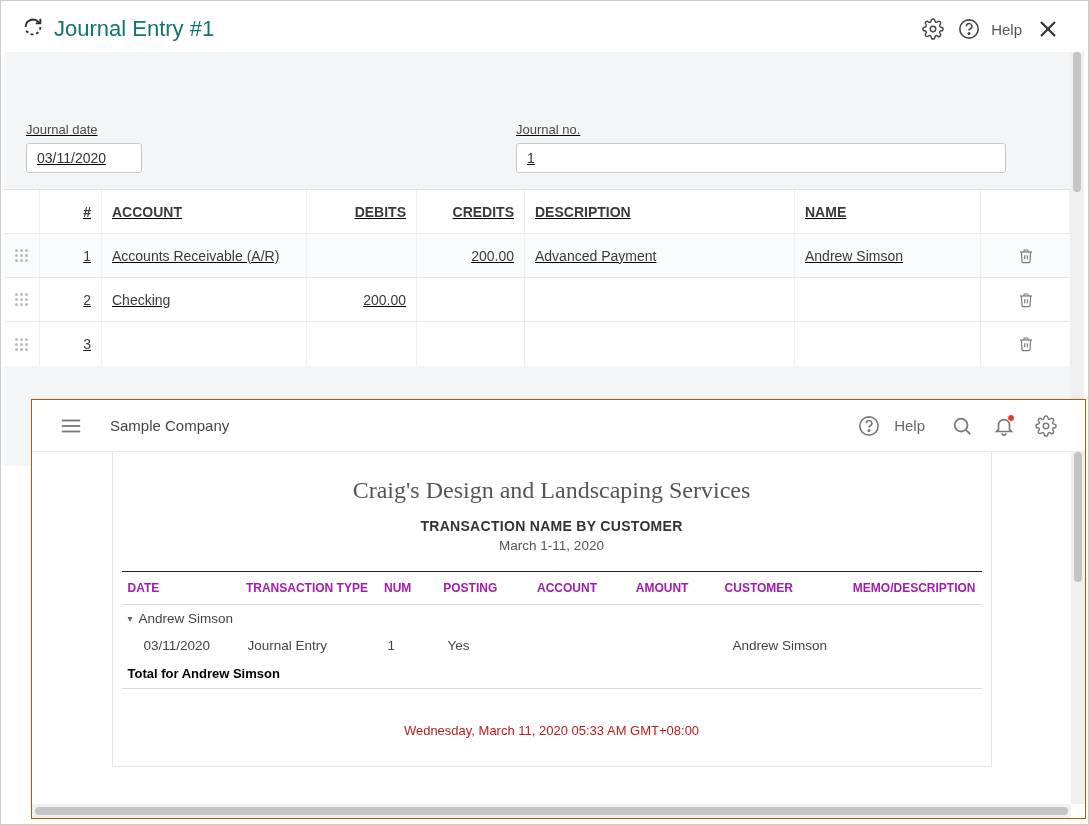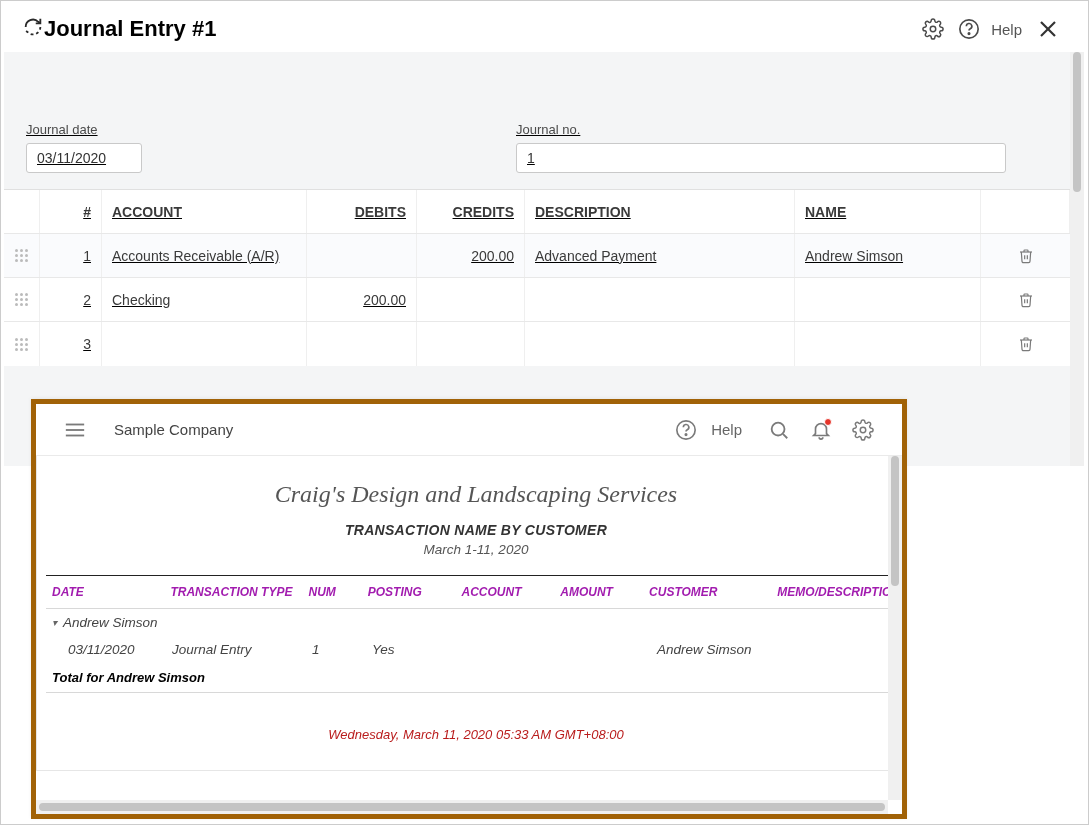--- a/index.html
+++ b/index.html
@@ -23,23 +23,23 @@
   }
   .journal-header {
     display: flex;
     align-items: center;
     padding: 12px 18px 10px 18px;
     background: #fff;
   }
   .journal-header .recur-icon svg { width: 22px; height: 22px; }
   .journal-header .title {
     font-size: 22px;
-    font-weight: 700;
-    color: #000000;
-    margin-left: 0;
+    font-weight: 400;
+    color: #0f766e;
+    margin-left: 10px;
   }
   .journal-header .spacer { flex: 1; }
   .hdr-icon { width: 24px; height: 24px; color: #4a4a4a; display:flex; align-items:center; justify-content:center; margin: 0 6px; cursor:pointer; }
   .hdr-icon svg { width: 22px; height: 22px; stroke: #4a4a4a; }
   .help-text { font-size: 15px; color: #555; margin: 0 8px 0 4px; cursor:pointer; }
   .close-x svg { width: 26px; height: 26px; stroke: #333; }
 
   .journal-body {
     position: relative;
     height: calc(100% - 46px);
@@ -106,24 +106,24 @@
   .gc-trash  { flex:1; justify-content:center; color:#888; }
   .gc-trash svg { width: 16px; height: 16px; stroke:#7a7a7a; }
   .grid-head .gc-drag, .grid-head .gc-trash { border-right: 1px solid #efefef; }
   .drag-dots { display:grid; grid-template-columns: 3px 3px 3px; grid-gap:2px; }
   .drag-dots span { width:3px; height:3px; background:#bbb; border-radius:50%; }
 
   
   .report-window {
     position: absolute;
     top: 398px; left: 30px;
-    width: 876px;
+    width: 1055px;
     height: 420px;
     background: #fff;
-    border: 5px solid #a16207;
+    border: 1px solid #a16207;
     box-shadow: 0 -1px 4px rgba(0,0,0,0.06);
   }
   .report-topbar {
     display:flex;
     align-items:center;
     height: 52px;
     padding: 0 18px;
     border-bottom: 1px solid #eaeaea;
   }
   .hamburger svg { width:22px; height:18px; stroke:#555; }
@@ -131,21 +131,20 @@
   .report-topbar .spacer { flex:1; }
   .tb-icon { width:26px; height:26px; display:flex; align-items:center; justify-content:center; margin:0 8px; cursor:pointer; position:relative; }
   .tb-icon svg { width:22px; height:22px; stroke:#7a7a7a; fill:none; }
   .badge { position:absolute; top:1px; right:2px; width:8px; height:8px; background:#e6352b; border-radius:50%; border:1.5px solid #fff; }
   .help-wrap { display:flex; align-items:center; margin-right: 8px; }
 
   .report-body {
     position:absolute;
     top:52px; bottom:14px; left:0; right:14px;
     overflow:hidden;
-    font-style:italic;
   }
   .report-scroll-v {
     position:absolute; top:52px; right:0; bottom:14px; width:14px; background:#f0f0f0;
   }
   .report-scroll-v .thumb { position:absolute; top:0; left:3px; width:8px; height:130px; background:#c4c4c4; border-radius:4px; }
   .report-scroll-h {
     position:absolute; left:0; bottom:0; right:14px; height:14px; background:#f0f0f0;
   }
   .report-scroll-h .thumb { position:absolute; left:3px; top:3px; height:8px; width: 100%; background:#c4c4c4; border-radius:4px; }
   .report-scroll-h .thumb { width: calc(100% - 6px); }

